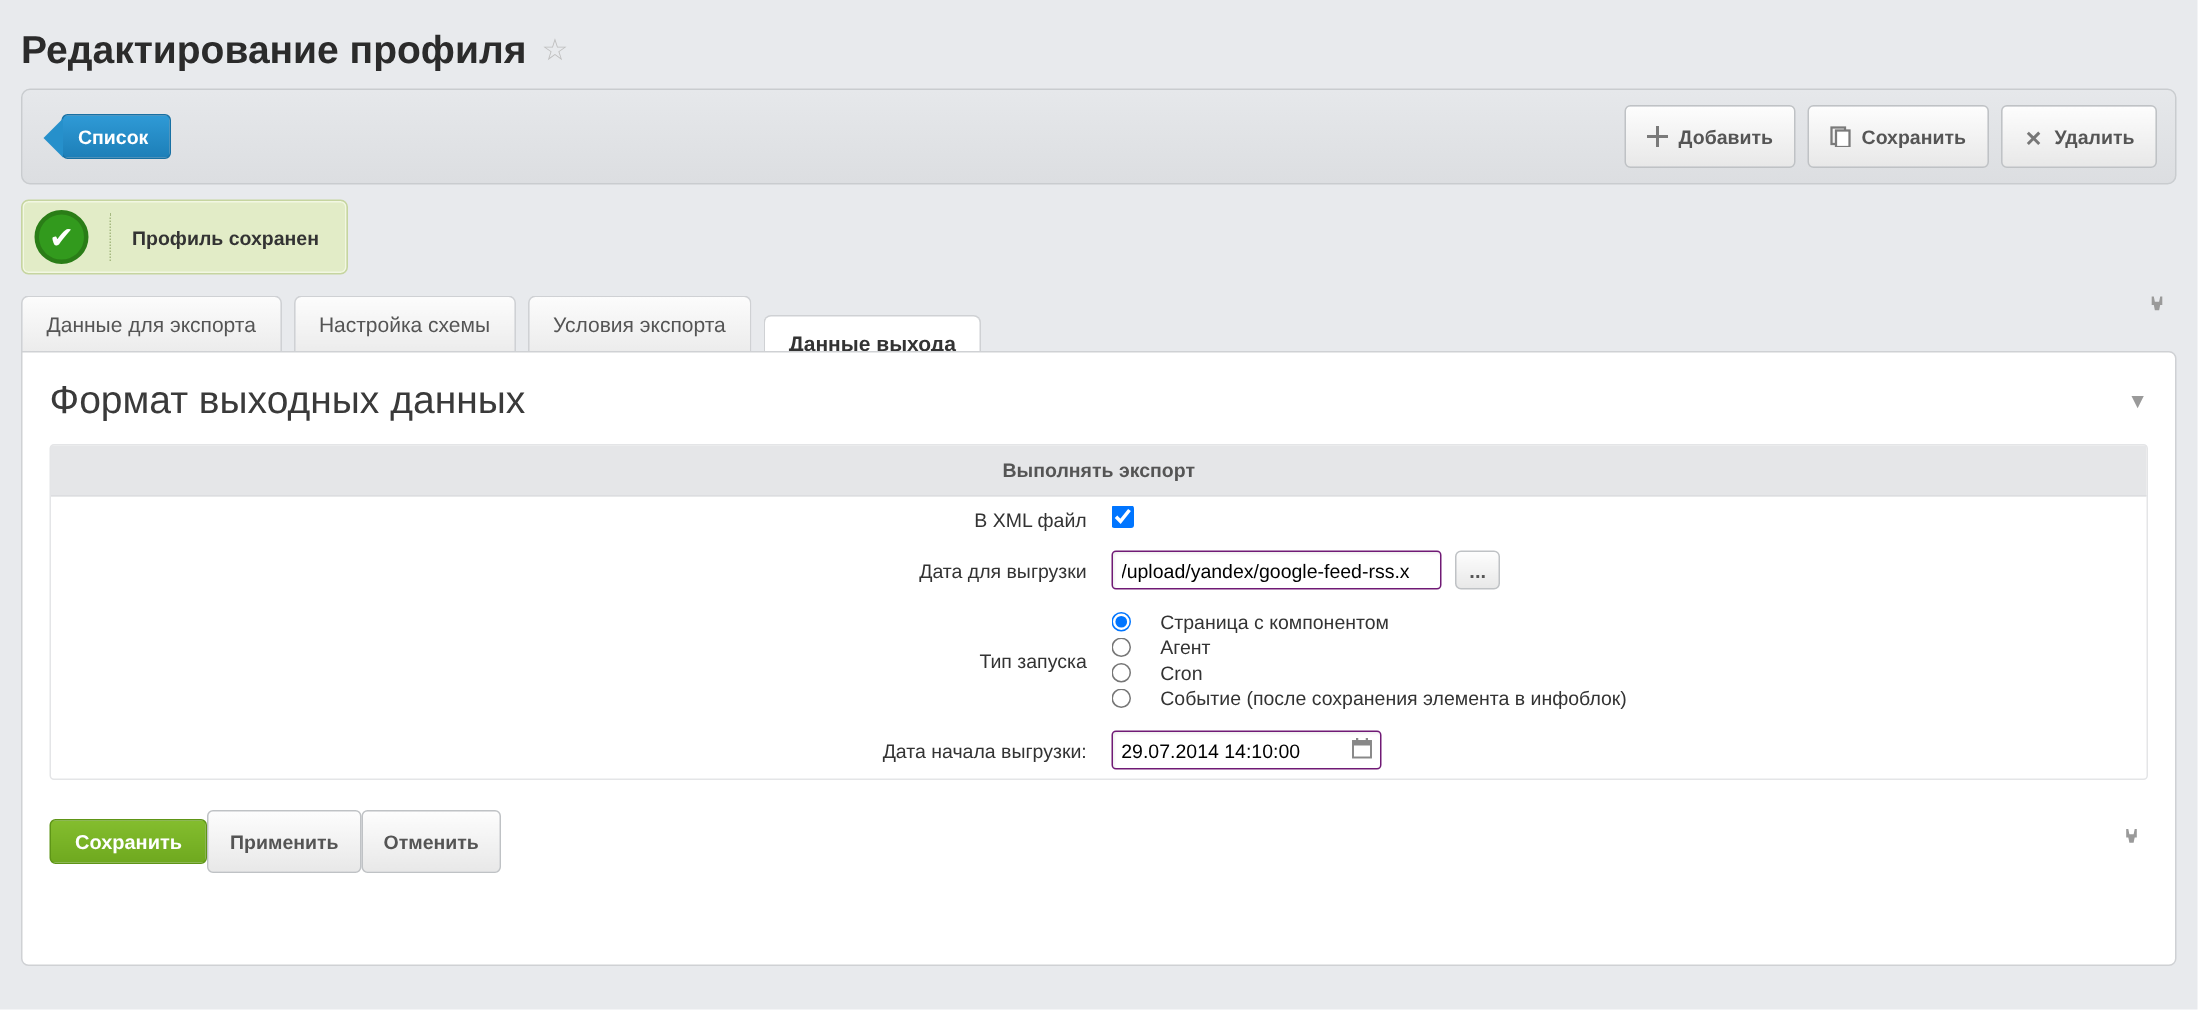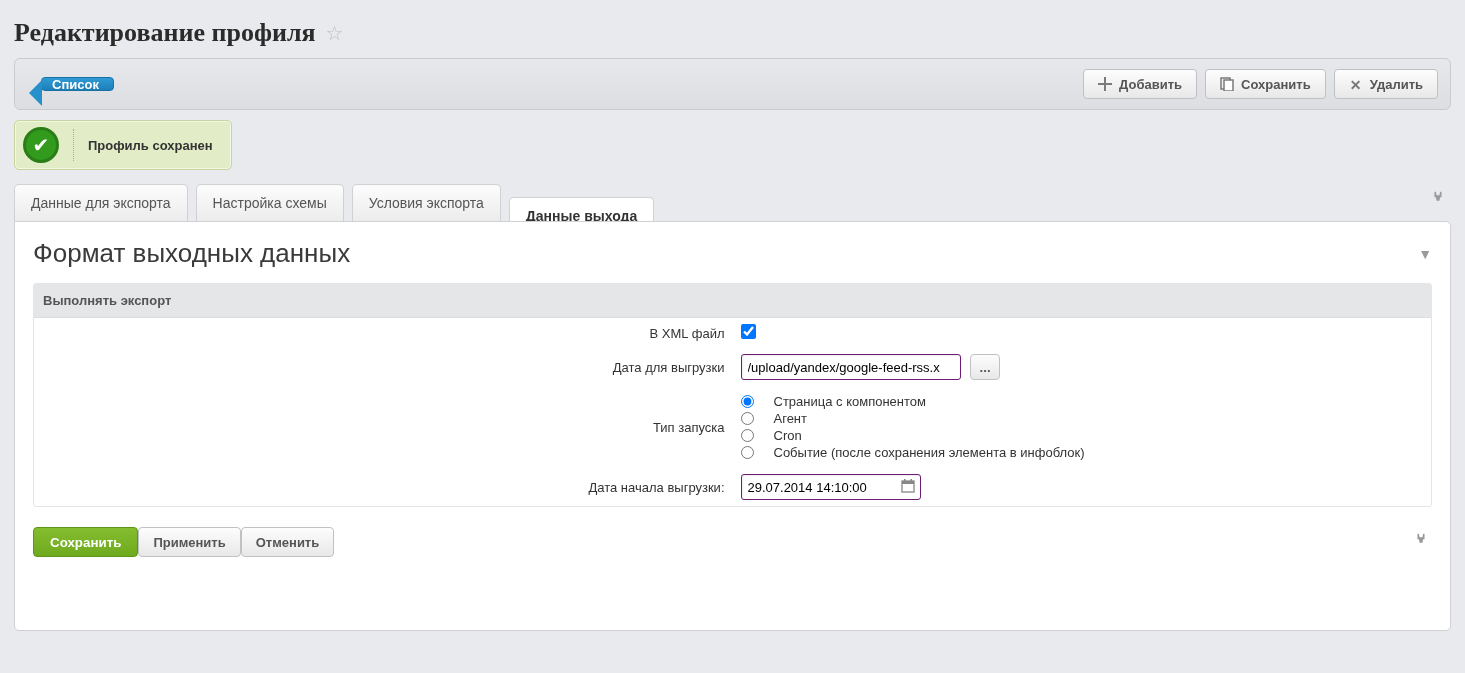--- a/index.html
+++ b/index.html
@@ -5,21 +5,21 @@
 * { box-sizing: border-box; margin: 0; padding: 0; }
 body {
   font-family: Arial, Helvetica, sans-serif;
   font-size: 13px;
   color: #333;
   background: #e8eaed;
   width: 1465px;
 }
 .page { padding: 0 14px; }
 .title-row { display: flex; align-items: center; padding: 18px 0 10px 0; }
-.page-title { font-size: 26px; font-weight: 700; color: #2b2b2b; margin-right: 10px; font-family: Liberation Serif, serif; }
+.page-title { font-size: 26px; font-weight: 700; color: #2b2b2b; margin-right: 10px; }
 .star-icon { color: #bfbfbf; font-size: 20px; cursor: pointer; }
 
 .toolbar {
   background: linear-gradient(#e6e8eb, #dcdee1);
   border: 1px solid #c9cccf;
   border-radius: 6px;
   padding: 10px 12px;
   display: flex;
   align-items: center;
   justify-content: space-between;
@@ -27,21 +27,21 @@
 .toolbar-left, .toolbar-right { display: flex; gap: 8px; }
 
 .back-btn {
   position: relative;
   display: inline-flex;
   align-items: center;
   background: linear-gradient(#2f9ad6, #1d7fb8);
   color: #fff;
   font-weight: 700;
   font-size: 13px;
-  height: 14px;
+  height: 30px;
   padding: 0 14px 0 10px;
   border-radius: 4px;
   border: 1px solid #1870a3;
   cursor: pointer;
   margin-left: 14px;
 }
 .back-btn::before {
   content: '';
   position: absolute;
   left: -13px;
@@ -51,21 +51,21 @@
   border-bottom: 13px solid transparent;
   border-right: 13px solid #2690cb;
 }
 
 .gray-btn {
   display: inline-flex;
   align-items: center;
   background: linear-gradient(#fdfdfd, #e8e8e8);
   border: 1px solid #bfc2c5;
   border-radius: 4px;
-  height: 30px;
+  height: 42px;
   padding: 0 14px;
   font-size: 13px;
   font-weight: 700;
   color: #555;
   cursor: pointer;
   gap: 7px;
 }
 .gray-btn svg, .gray-btn .icon-x { width: 14px; height: 14px; }
 .icon-x { font-size: 14px; font-weight: 700; color: #777; }
 
@@ -86,21 +86,21 @@
   border-radius: 50%;
   display: flex;
   align-items: center; justify-content: center;
   color: #fff;
   font-size: 20px;
   border: 3px solid #2a7d17;
 }
 .notice-sep { width: 1px; height: 32px; border-left: 1px dotted #a6b981; }
 .notice-text { font-weight: 700; color: #333; }
 
-.tabs-row { display: flex; align-items: center; margin-top: 14px; gap: 8px; }
+.tabs-row { display: flex; align-items: flex-start; margin-top: 14px; gap: 8px; }
 .tab {
   background: linear-gradient(#fcfcfc, #ececec);
   border: 1px solid #cfd1d4;
   border-bottom: none;
   border-radius: 5px 5px 0 0;
   padding: 10px 16px;
   font-size: 14px;
   color: #555;
   cursor: pointer;
 }
@@ -125,21 +125,21 @@
 .section-head { display: flex; align-items: center; justify-content: space-between; margin-bottom: 14px; }
 .section-title { font-size: 26px; color: #3a3a3a; }
 .collapse-icon { color: #9a9a9a; font-size: 14px; cursor: pointer; }
 
 .inner-block {
   border: 1px solid #e4e5e7;
   border-radius: 3px;
 }
 .inner-head {
   background: #e5e6e8;
-  text-align: left;
+  text-align: center;
   padding: 9px;
   font-weight: 700;
   color: #555;
   border-bottom: 1px solid #dcdde0;
 }
 .form-table { width: 100%; border-collapse: collapse; }
 .form-table td { padding: 6px 8px; vertical-align: middle; }
 .form-table td.lbl { text-align: right; width: 50%; color: #333; white-space: nowrap; }
 .form-table td.ctrl { text-align: left; width: 50%; }
 

